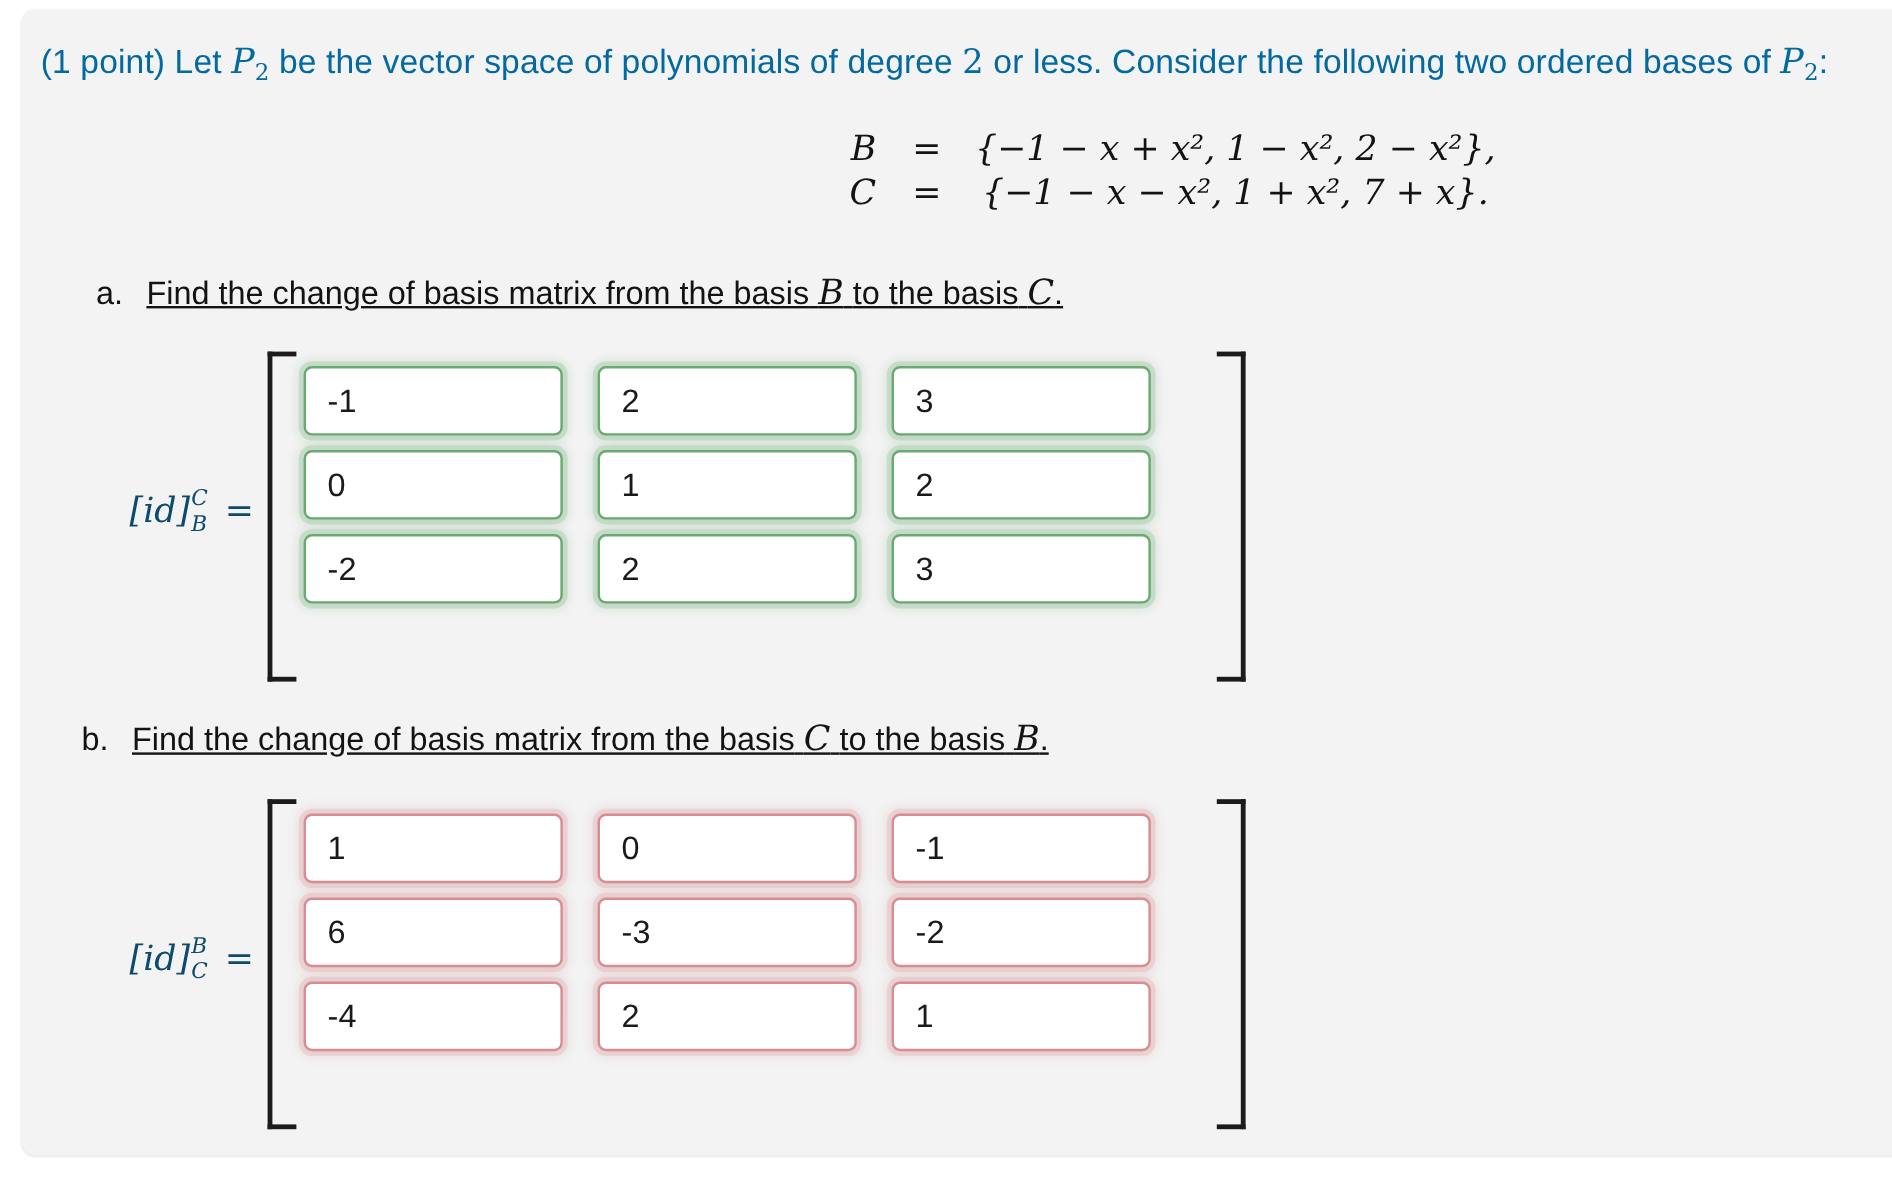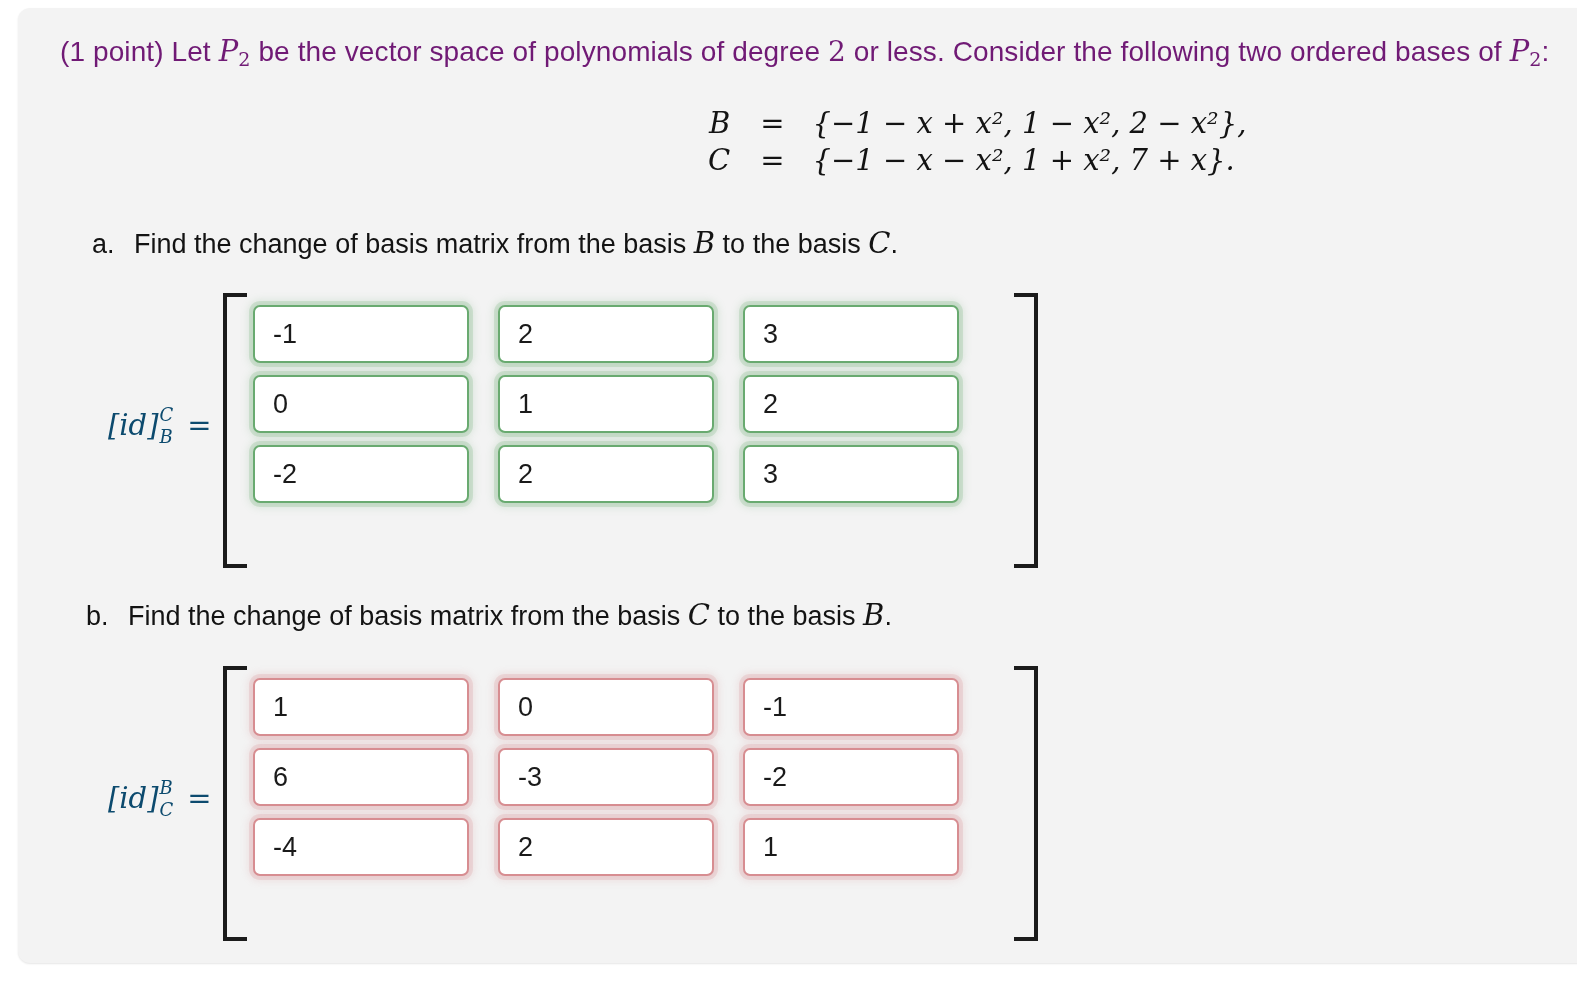--- a/index.html
+++ b/index.html
@@ -31,24 +31,23 @@
     box-shadow: 0 1px 2px rgba(0,0,0,0.10);
     overflow: hidden;
   }
 
   
   .stem {
     position: absolute;
     left: 16px;
     top: 26px;
     font-size: 28px;
-    color: #701a75;
+    color: #0369a1;
     letter-spacing: 0.1px;
     white-space: nowrap;
-    margin-left: 26px;
   }
   .calvar {
     font-family: "DejaVu Serif", serif;
     font-style: italic;
     font-size: 29px;
   }
   .sub {
     font-size: 0.66em;
     vertical-align: -0.28em;
     font-family: "DejaVu Serif", serif;
@@ -66,21 +65,21 @@
     top: 97px;
     font-family: "DejaVu Serif", serif;
     font-size: 29px;
     color: #131313;
     line-height: 1.0;
   }
   .bases table { border-collapse: collapse; }
   .bases td { padding: 4px 0; vertical-align: baseline; white-space: nowrap; }
   .bases td.lbl  { text-align: right; padding-right: 30px; font-style: italic; }
   .bases td.eq   { text-align: center; padding-right: 28px; }
-  .bases td.body { text-align: left; }
+  .bases td.body { text-align: center; }
   .ital { font-style: italic; }
 
   
   .part {
     position: absolute;
     font-size: 27px;
     color: #131313;
     white-space: nowrap;
   }
   .part .marker {
@@ -186,21 +185,21 @@
         </tr>
         <tr>
           <td class="lbl">C</td>
           <td class="eq">=</td>
           <td class="body ital">{−1 − x − x², 1 + x², 7 + x}.</td>
         </tr>
       </tbody>
         </table>
     </div>
 
-    <div class="part" style="left:74px; top:218px;">
+    <div class="part" style="left:62px; top:218px;text-decoration:underline;">
       <span class="marker">a.</span><span>Find the change of basis matrix from the basis</span>
       <span class="calvar">B</span>
       <span>to the basis</span>
       <span class="calvar">C</span><span>.</span>
     </div>
 
     <div class="matrix-block" style="left:90px; top:285px; width:930px; height:267px;">
 
       <div class="mat-label">
         <span class="ital">[id]</span><span class="idx"><span class="top">C</span><span class="bot">B</span></span><span class="eqsign">=</span>
@@ -223,21 +222,21 @@
           </div>
           <div class="grid-row">
             <div class="cell correct">-2</div>
             <div class="cell correct">2</div>
             <div class="cell correct">3</div>
           </div>
         </div>
       </div>
     </div>
 
-    <div class="part" style="left:68px; top:590px;">
+    <div class="part" style="left:50px; top:590px;text-decoration:underline;">
       <span class="marker">b.</span><span>Find the change of basis matrix from the basis</span>
       <span class="calvar">C</span>
       <span>to the basis</span>
       <span class="calvar">B</span><span>.</span>
     </div>
 
     <div class="matrix-block" style="left:90px; top:658px; width:930px; height:267px;">
 
       <div class="mat-label">
         <span class="ital">[id]</span><span class="idx"><span class="top">B</span><span class="bot">C</span></span><span class="eqsign">=</span>

